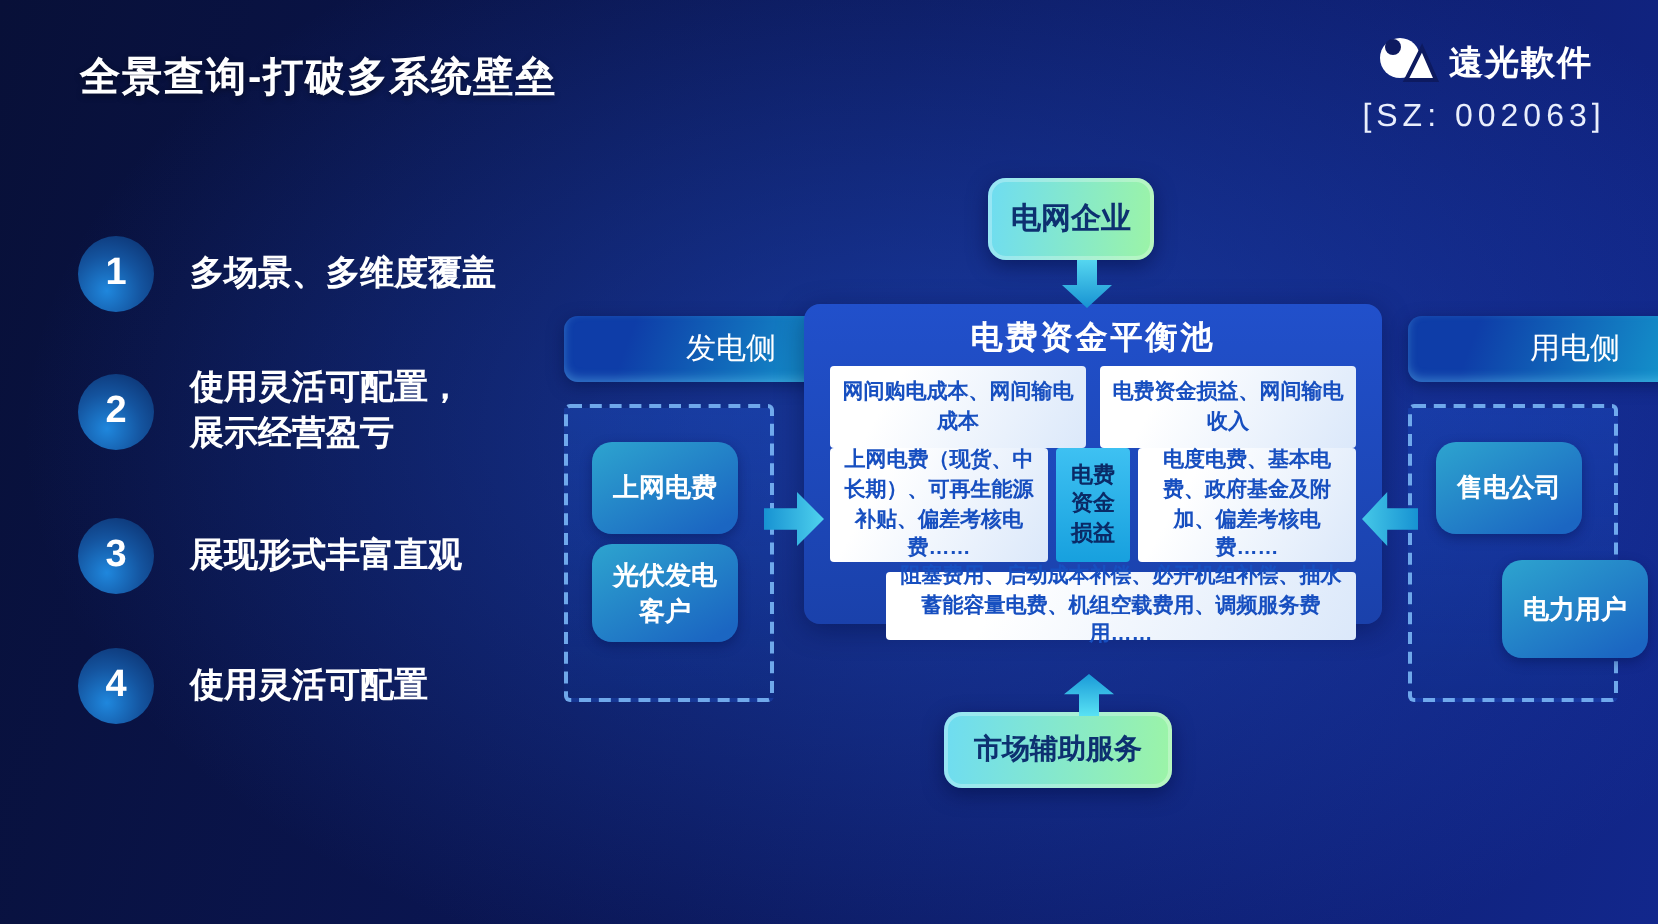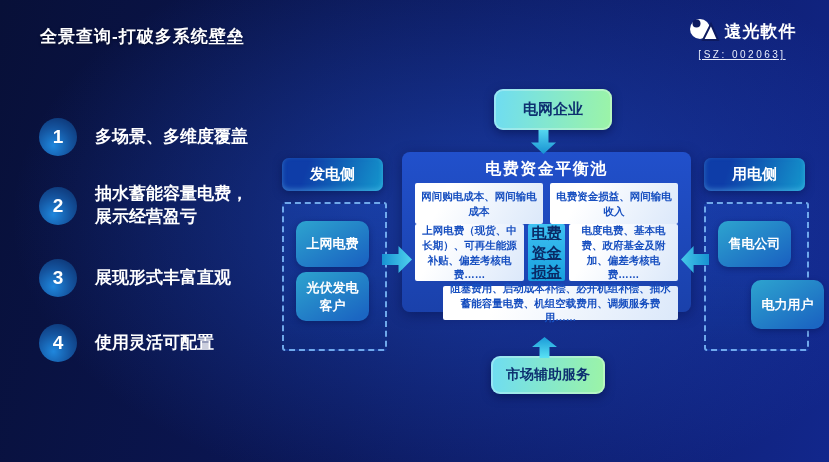--- a/index.html
+++ b/index.html
@@ -3,37 +3,37 @@
 <meta charset="utf-8">
 <style>
   html,body{margin:0;padding:0;background:#060b2e;}
   #slide{
     position:relative;width:829px;height:462px;overflow:hidden;
     font-family:"Liberation Sans","DejaVu Sans",sans-serif;
     background:
       radial-gradient(ellipse 640px 400px at 57% 47%, rgba(35,85,215,.55), rgba(35,85,215,0) 72%),
       linear-gradient(105deg,#081038 0%,#0b1758 48%,#12278c 100%);
   }
-  .title{position:absolute;left:40px;top:25px;font-size:17px;font-weight:700;color:#ffffff;letter-spacing:1px;text-shadow:0 1px 3px rgba(0,0,0,.4);}
+  .title{position:absolute;left:40px;top:25px;font-size:20px;font-weight:700;color:#ffffff;letter-spacing:1px;text-shadow:0 1px 3px rgba(0,0,0,.4);}
   
   .logo{position:absolute;left:679px;top:15px;width:126px;text-align:center;color:#fff;}
   .logo-row{display:flex;align-items:center;justify-content:center;gap:5px;}
   .logo-name{font-size:17px;font-weight:700;letter-spacing:1px;}
-  .logo-ticker{margin-top:2px;font-size:10px;letter-spacing:2.5px;color:#e9eefc;text-decoration:underline;}
+  .logo-ticker{margin-top:2px;font-size:16px;letter-spacing:2.5px;color:#e9eefc;}
   
   .feature{position:absolute;left:39px;display:flex;align-items:center;}
   .fnum{flex:0 0 38px;width:38px;height:38px;border-radius:50%;
     background:radial-gradient(circle at 38% 72%, #1f87dd 0%, #14549f 48%, #0a2a66 100%);
     display:flex;align-items:center;justify-content:center;font-size:19px;font-weight:700;color:#fff;}
   .ftext{margin-left:18px;font-size:17px;font-weight:700;color:#ffffff;line-height:1.35;white-space:pre-line;}
   
   .side-header{position:absolute;width:101px;height:33px;border-radius:7px;display:flex;align-items:center;justify-content:center;
-    color:#fff;font-weight:700;font-size:15px;
+    color:#fff;font-weight:400;font-size:15px;
     background:linear-gradient(110deg,#0e3da8 25%,#1495cc 98%);
-    box-shadow:inset 0 -2px 5px rgba(120,220,255,.35), 0 2px 8px rgba(0,15,70,.5);}
+    box-shadow:inset 0 -2px 5px rgba(120,220,255,.35), 0 2px 8px rgba(0,15,70,.5);padding-left:33px;}
   .dashed-box{position:absolute;width:101px;height:145px;border:2px dashed rgba(122,182,246,.9);border-radius:3px;
     background:linear-gradient(180deg, rgba(30,82,202,.38), rgba(16,50,140,.30));}
   .side-node{position:absolute;width:73px;border-radius:10px;display:flex;align-items:center;justify-content:center;
     text-align:center;color:#fff;font-weight:700;font-size:13px;line-height:1.35;white-space:pre-line;
     background:linear-gradient(150deg,#2da4cf 0%,#1b66c2 90%);box-shadow:0 2px 6px rgba(0,15,70,.4);}
   
   .pill{position:absolute;display:flex;align-items:center;justify-content:center;font-weight:800;color:#0d3070;
     background:linear-gradient(95deg,#6edcf2 0%,#9cf4a6 100%);border-radius:9px;
     box-shadow:inset 0 0 0 2px rgba(255,255,255,.28), 0 3px 10px rgba(0,10,60,.5);}
   
@@ -41,22 +41,22 @@
     background:linear-gradient(180deg,#2150cb 0%,#1a41ab 100%);box-shadow:0 3px 14px rgba(0,10,60,.45);}
   .pool-title{text-align:center;padding-top:7px;font-size:16px;font-weight:700;color:#fff;letter-spacing:1.5px;}
   .row{display:flex;margin:0 13px;}
   .row1{height:41px;margin-top:3px;gap:7px;}
   .row2{height:57px;margin-top:0;gap:4px;}
   .row3{height:34px;margin-top:5px;padding-left:28px;}
   .wbox{flex:1;background:linear-gradient(120deg,#ffffff 25%,#dbe8fa 100%);color:#174fc0;font-weight:700;
     font-size:10.5px;line-height:1.4;display:flex;align-items:center;justify-content:center;text-align:center;
     padding:2px 5px;border-radius:2px;}
   .cbox{flex:0 0 31px;background:linear-gradient(180deg,#3ec1f2,#17a0de);color:#0a2a66;font-weight:800;
-    font-size:15px;line-height:1.3;display:flex;align-items:center;justify-content:center;text-align:center;
-    border-radius:2px;padding:16px 3px;word-break:break-all;text-decoration:underline;}
+    font-size:11px;line-height:1.3;display:flex;align-items:center;justify-content:center;text-align:center;
+    border-radius:2px;padding:16px 3px;word-break:break-all;}
   
   .arrow{position:absolute;}
   .arrow-down{clip-path:polygon(30% 0,70% 0,70% 52%,100% 52%,50% 100%,0 52%,30% 52%);
     background:linear-gradient(180deg,#55d6f0,#1792d2);}
   .arrow-up{clip-path:polygon(50% 0,100% 48%,70% 48%,70% 100%,30% 100%,30% 48%,0 48%);
     background:linear-gradient(0deg,#59e2f4,#1a9ad8);}
   .arrow-east{clip-path:polygon(0 30%,55% 30%,55% 0,100% 50%,55% 100%,55% 70%,0 70%);
     background:linear-gradient(90deg,#1792d2,#4fd2ee);}
   .arrow-west{clip-path:polygon(100% 30%,45% 30%,45% 0,0 50%,45% 100%,45% 70%,100% 70%);
     background:linear-gradient(270deg,#1792d2,#45c8e8);}
@@ -81,21 +81,21 @@
     </div>
     <div class="logo-ticker">[SZ: 002063]</div>
   </div>
 
   <div class="feature" style="top:118px;">
     <div class="fnum">1</div>
     <div class="ftext">多场景、多维度覆盖</div>
   </div>
   <div class="feature" style="top:183px;">
     <div class="fnum">2</div>
-    <div class="ftext">抽水蓄能容量电费，
+    <div class="ftext">使用灵活可配置，
 展示经营盈亏</div>
   </div>
   <div class="feature" style="top:259px;">
     <div class="fnum">3</div>
     <div class="ftext">展现形式丰富直观</div>
   </div>
   <div class="feature" style="top:324px;">
     <div class="fnum">4</div>
     <div class="ftext">使用灵活可配置</div>
   </div>
@@ -104,22 +104,22 @@
   <div class="dashed-box" style="left:282px;top:202px;"></div>
   <div class="side-node" style="left:296px;top:221px;height:46px;">上网电费</div>
   <div class="side-node" style="left:296px;top:272px;height:49px;">光伏发电
 客户</div>
 
   <div class="side-header" style="left:704px;top:158px;">用电侧</div>
   <div class="dashed-box" style="left:704px;top:202px;"></div>
   <div class="side-node" style="left:718px;top:221px;height:46px;">售电公司</div>
   <div class="side-node" style="left:718px;top:280px;height:49px;margin-left:33px;">电力用户</div>
 
-  <div class="pill" style="left:494px;top:89px;width:118px;height:41px;font-size:15px;">电网企业</div>
-  <div class="pill" style="left:491px;top:356px;width:114px;height:38px;font-size:14px;">市场辅助服务</div>
+  <div class="pill" style="left:494px;top:89px;width:83px;height:41px;font-size:15px;">电网企业</div>
+  <div class="pill" style="left:472px;top:356px;width:114px;height:38px;font-size:14px;">市场辅助服务</div>
 
   <div class="pool">
     <div class="pool-title">电费资金平衡池</div>
     <div class="row row1">
       <div class="wbox">网间购电成本、网间输电成本</div>
       <div class="wbox">电费资金损益、网间输电收入</div>
     </div>
     <div class="row row2">
       <div class="wbox">上网电费（现货、中长期）、可再生能源补贴、偏差考核电费……</div>
       <div class="cbox">电费资金损益</div>

